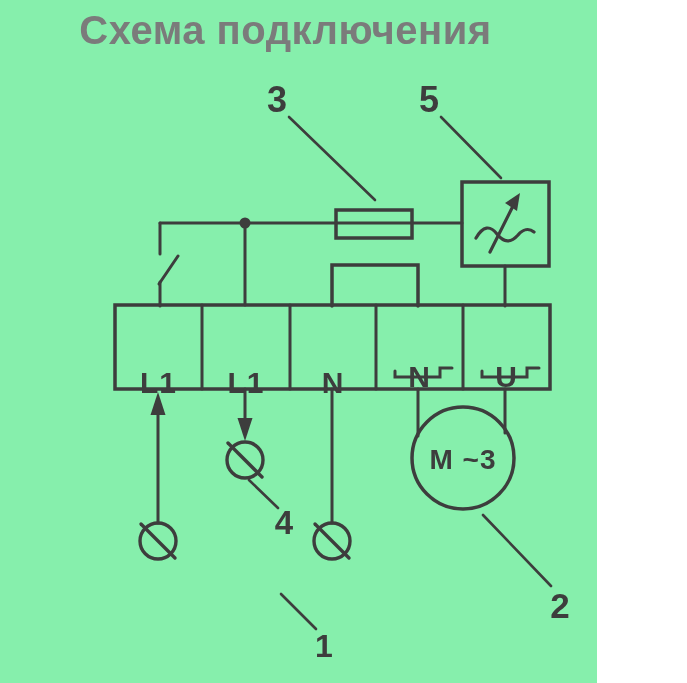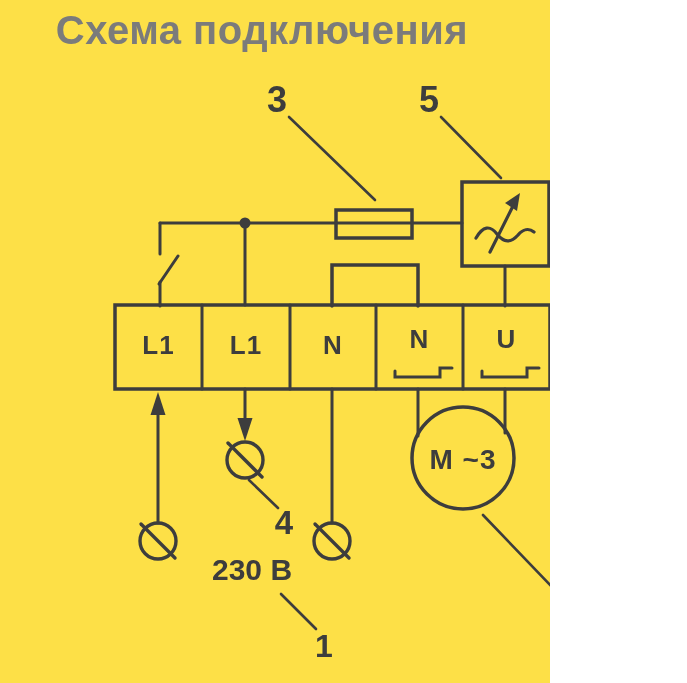--- a/index.html
+++ b/index.html
@@ -1,28 +1,28 @@
 <!DOCTYPE html>
 <html><head>
 <meta charset="utf-8">
 <style>
   html,body { margin:0; padding:0; background:#ffffff; }
   .canvas {
-    position:relative; width:550px; height:683px; background:#fde047;
+    position:relative; width:597px; height:683px; background:#86efac;
     font-family:"Liberation Sans", sans-serif; overflow:hidden;
   }
   .title {
     position:absolute; left:0; right:0; top:8px; text-align:center;
     font-size:40px; font-weight:bold; color:#7b7b7b; letter-spacing:.5px;
     transform:translateX(-13px); white-space:nowrap;
   }
   svg.schem { position:absolute; left:0; top:0; }
   .tlabel {
     position:absolute; text-align:center; font-weight:bold; color:#3d3d3d;
-    font-size:26px; line-height:1; letter-spacing:1px;
+    font-size:30px; line-height:1; letter-spacing:1px;margin-top:36px;
   }
   .t1 { left:115px; width:87px; top:332px; }
   .t2 { left:202px; width:88px; top:332px; }
   .t3 { left:290px; width:86px; top:332px; }
   .t4 { left:376px; width:87px; top:326px; }
   .t5 { left:463px; width:87px; top:326px; }
   .callout {
     position:absolute; width:44px; text-align:center; font-weight:bold;
     color:#3d3d3d; font-size:36px; line-height:1;
   }
@@ -131,21 +131,20 @@
   </svg>
 
   <div class="tlabel t1">L1</div>
   <div class="tlabel t2">L1</div>
   <div class="tlabel t3">N</div>
   <div class="tlabel t4">N</div>
   <div class="tlabel t5">U</div>
 
   <div class="motor-label">M ~3</div>
 
-  <div class="voltage">230 В</div>
 
   <div class="callout c3">3</div>
   <div class="callout c5">5</div>
   <div class="callout c4">4</div>
   <div class="callout c1">1</div>
   <div class="callout c2">2</div>
 
 </div>
 
 </body></html>

